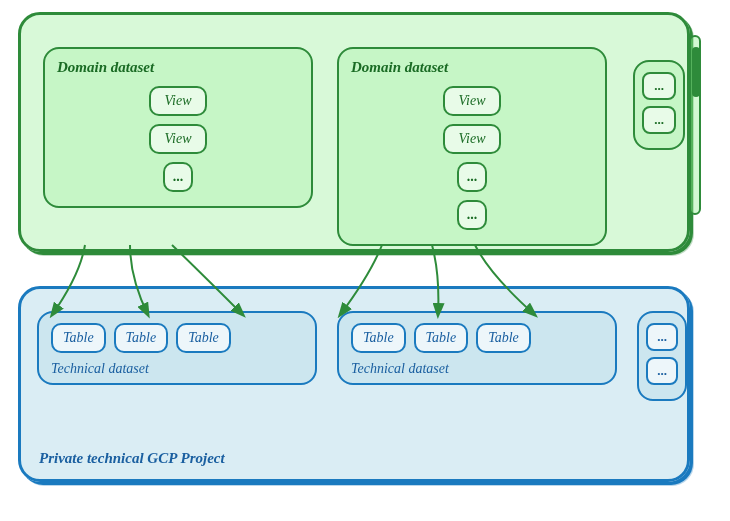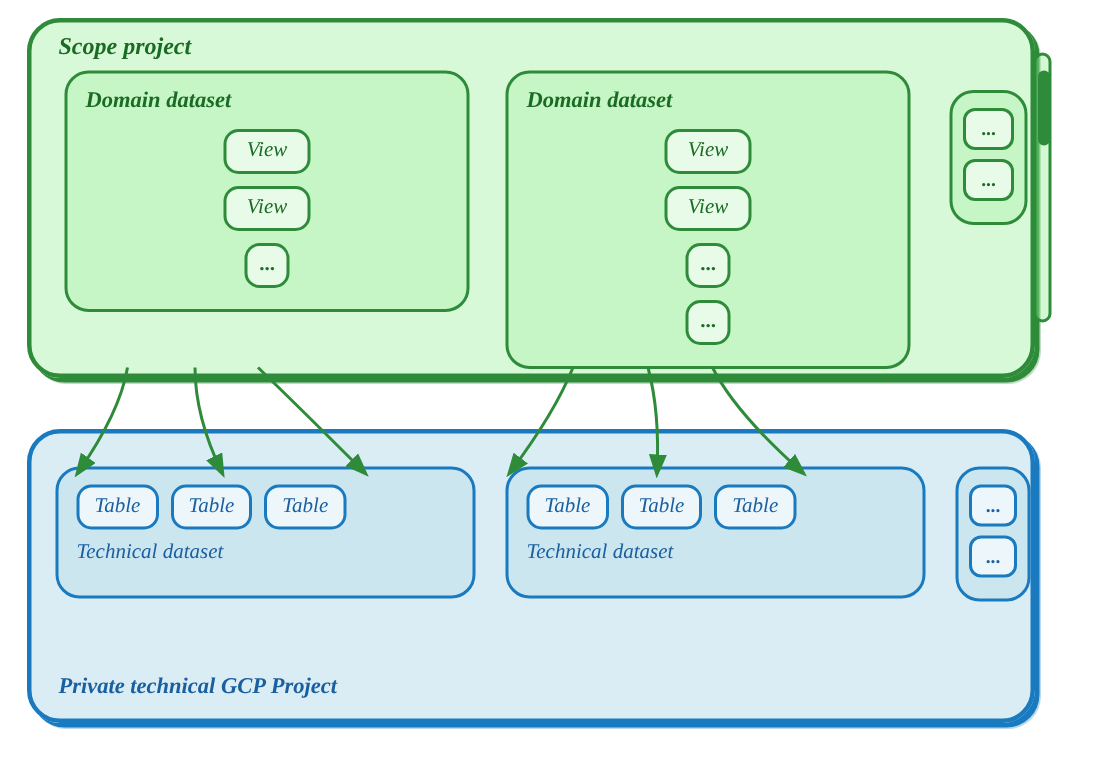--- a/index.html
+++ b/index.html
@@ -164,21 +164,21 @@
       font-weight: bold;
     }
 
     
     .tech-dataset {
       position: absolute;
       top: 22px;
       border: 2.5px solid #1a7abf;
       border-radius: 16px;
       background: rgba(173, 216, 230, 0.3);
-      padding: 10px 12px 20px 12px;
+      padding: 10px 12px 6px 12px;
       width: 280px;
     }
 
     .tech-dataset-1 { left: 16px; }
     .tech-dataset-2 { left: 316px; }
 
     .tech-dataset-label {
       color: #1a5fa0;
       font-size: 14px;
       font-style: italic;
@@ -240,21 +240,20 @@
       height: 521px;
       pointer-events: none;
     }
   </style>
 </head>
 <body>
 
 <div class="diagram-container">
 
   <div class="scope-project">
-    <span class="scope-project-label">Scope project</span>
     <div class="scrollbar-indicator">
       <div class="scrollbar-thumb"></div>
     </div>
 
     <div class="domain-dataset domain-dataset-1">
       <div class="domain-dataset-label">Domain dataset</div>
       <div class="view-row">
         <div class="view-box">View</div>
         <div class="view-box">View</div>
         <div class="dots-box">...</div>

